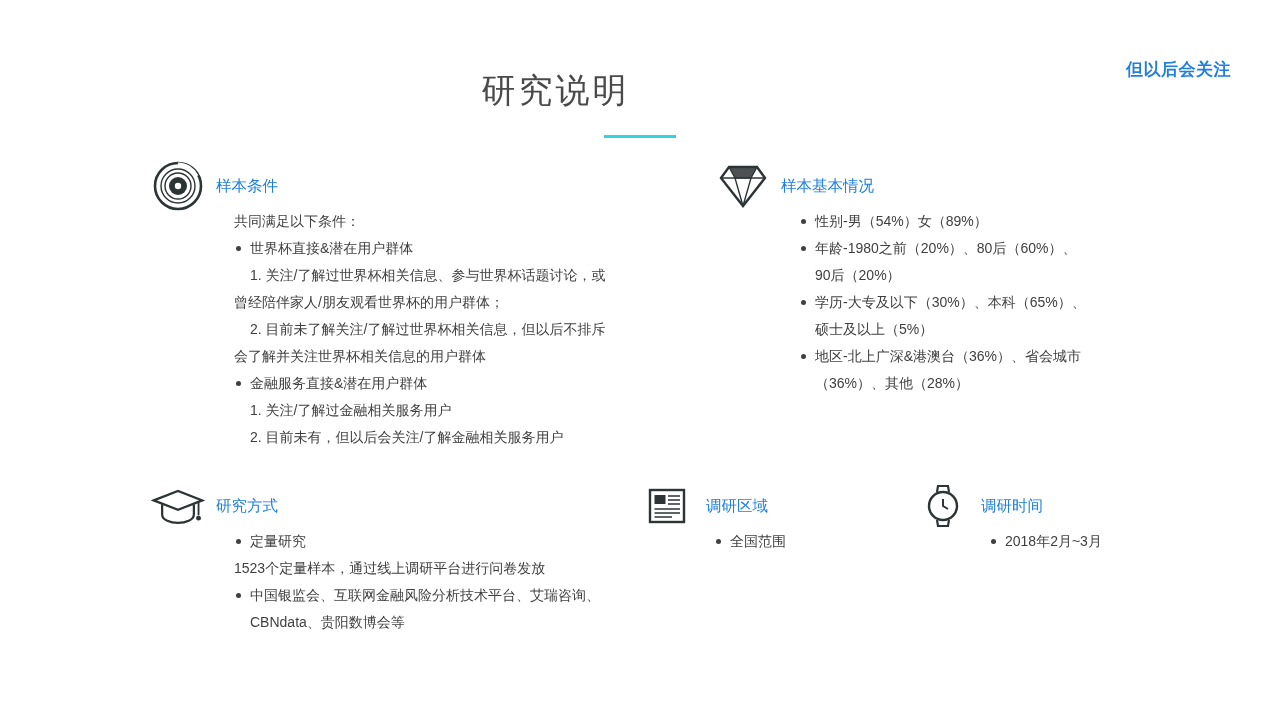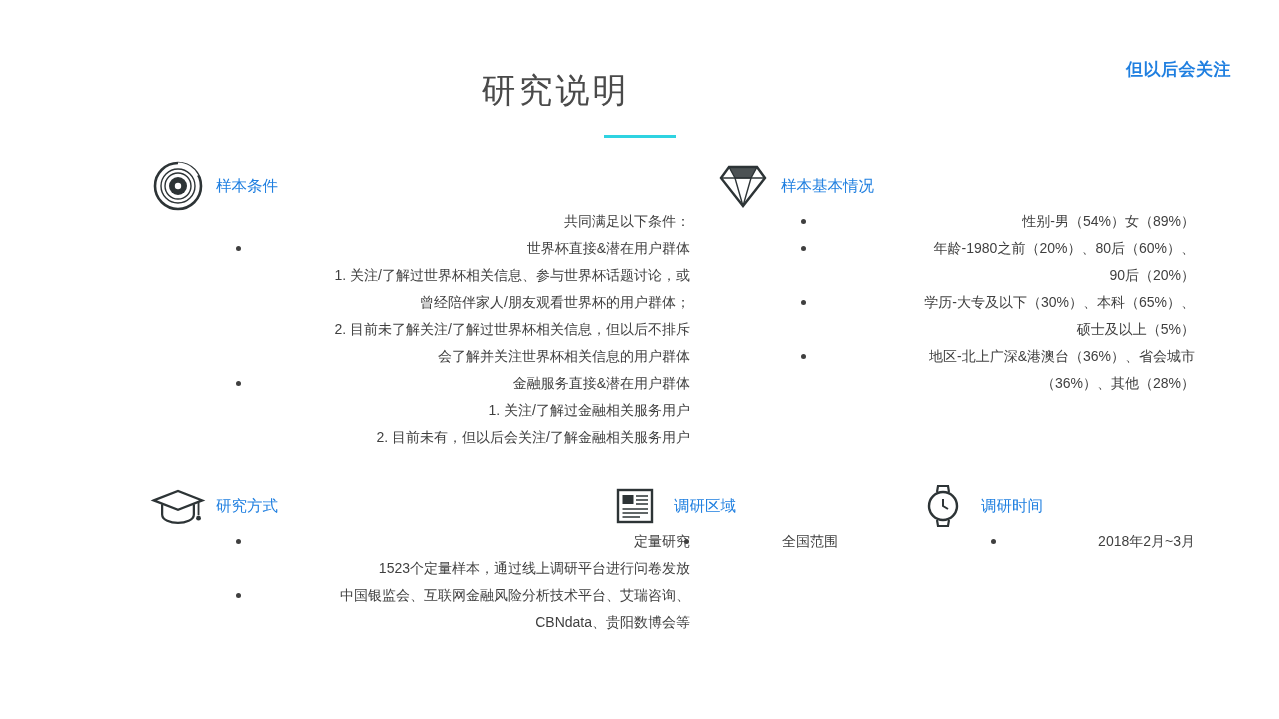--- a/index.html
+++ b/index.html
@@ -58,21 +58,20 @@
   }
   .block-title {
     font-size: 15.5px;
     font-weight: normal;
     color: #1f7fe0;
   }
   .body-text {
     font-size: 14px;
     line-height: 27px;
     color: #3f3f3f;
-    text-align: right;
   }
   .body-text p { margin: 0; }
   .bullet {
     position: relative;
     padding-left: 16px;
   }
   .bullet:before {
     content: "";
     position: absolute;
     left: 2px;
@@ -88,21 +87,21 @@
   
   #block-sample-condition { top: 158px; left: 150px; width: 540px; }
   #block-sample-condition .content { margin-left: 84px; margin-top: -6px; }
 
   #block-sample-basic { top: 158px; left: 715px; width: 480px; }
   #block-sample-basic .content { margin-left: 84px; margin-top: -6px; }
 
   #block-research-method { top: 478px; left: 150px; width: 540px; }
   #block-research-method .content { margin-left: 84px; margin-top: -6px; }
 
-  #block-survey-area { top: 478px; left: 608px; width: 230px; }
+  #block-survey-area { top: 478px; left: 640px; width: 230px; }
   #block-survey-area .content { margin-left: 74px; margin-top: -6px; }
 
   #block-survey-time { top: 478px; left: 915px; width: 280px; }
   #block-survey-time .content { margin-left: 74px; margin-top: -6px; }
 
   .head-offset-title { margin-left: 10px; }
   .icon-svg { display: block; }
 </style>
 </head>
 <body>

